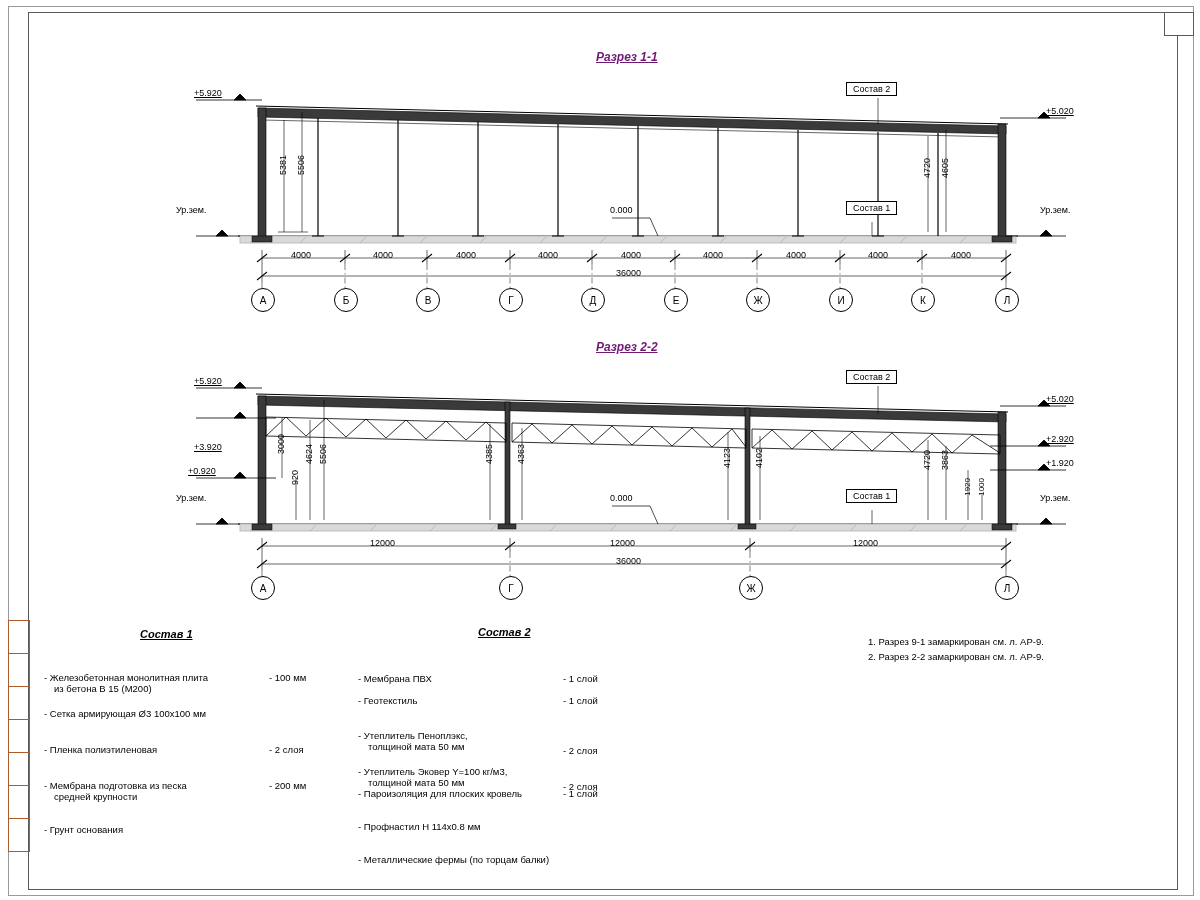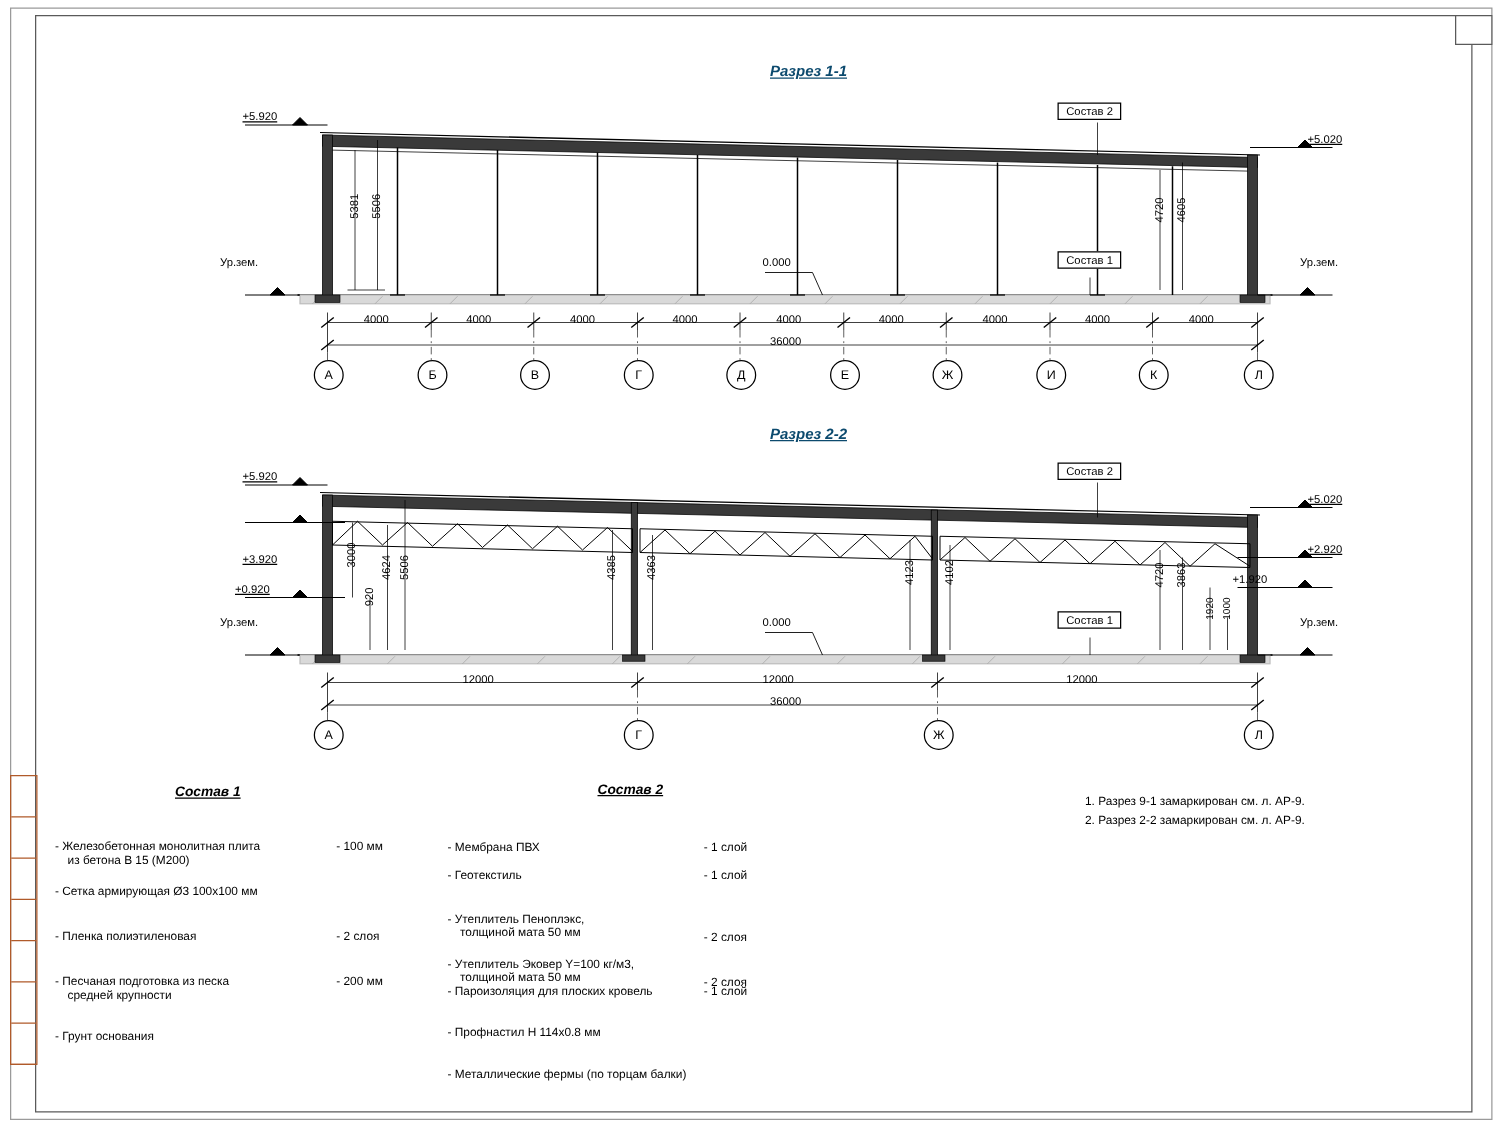--- a/index.html
+++ b/index.html
@@ -5,21 +5,21 @@
   html,body{margin:0;padding:0;background:#d8d8d8;}
   body{font-family:"Liberation Sans", sans-serif;}
   #sheet{position:relative;width:1200px;height:900px;background:#ffffff;overflow:hidden;}
   .frame-outer{position:absolute;left:8px;top:6px;width:1184px;height:888px;border:1px solid #9a9a9a;}
   .frame-inner{position:absolute;left:28px;top:12px;width:1148px;height:876px;border:1px solid #5a5a5a;}
   .frame-right{position:absolute;left:1164px;top:12px;width:28px;height:22px;border:1px solid #5a5a5a;background:#fff;}
   .stamp-col{position:absolute;left:8px;top:620px;width:20px;height:230px;border:1px solid #b05a2a;}
   .stamp-col div{border-bottom:1px solid #b05a2a;height:32px;}
   .lbl{position:absolute;font-size:9px;color:#000;white-space:nowrap;text-align:right;}
   .lbl.sm{font-size:8px;}
-  .title{position:absolute;font-size:12px;font-style:italic;font-weight:bold;text-decoration:underline;color:#0c4a6e;white-space:nowrap;margin-left:20px;}
+  .title{position:absolute;font-size:12px;font-style:italic;font-weight:bold;text-decoration:underline;color:#701a75;white-space:nowrap;}
   .sect-title{position:absolute;font-size:11px;font-style:italic;font-weight:bold;text-decoration:underline;color:#000;white-space:nowrap;}
   .vert{writing-mode:vertical-rl;transform:rotate(180deg);font-size:9px;}
   .axis-circle{position:absolute;width:22px;height:22px;border:1px solid #000;border-radius:50%;font-size:10px;display:flex;align-items:center;justify-content:center;background:#fff;}
   .notes{position:absolute;font-size:9.5px;color:#000;line-height:15px;white-space:nowrap;}
   .spec{position:absolute;font-size:9.5px;color:#000;}
   .spec .row{position:relative;height:auto;margin-bottom:11px;}
   .spec .txt{display:inline-block;}
   .spec .val{position:absolute;left:225px;top:0;}
   .spec2 .val{left:205px;}
   svg{position:absolute;left:0;top:0;}
@@ -329,21 +329,21 @@
 
   <div class="title" style="left:596px;top:340px;">Разрез 2-2</div>
 
   <div class="lbl" style="left:194px;top:376px;text-decoration:underline;">+5.920</div>
   <div class="lbl" style="left:194px;top:406px;text-decoration:underline;margin-top:36px;">+3.920</div>
   <div class="lbl" style="left:188px;top:466px;text-decoration:underline;">+0.920</div>
   <div class="lbl" style="left:176px;top:493px;">Ур.зем.</div>
 
   <div class="lbl" style="left:1046px;top:394px;text-decoration:underline;">+5.020</div>
   <div class="lbl" style="left:1046px;top:434px;text-decoration:underline;">+2.920</div>
-  <div class="lbl" style="left:986px;top:458px;">+1.920</div>
+  <div class="lbl" style="left:1046px;top:458px;">+1.920</div>
   <div class="lbl" style="left:1040px;top:493px;">Ур.зем.</div>
 
   <div class="lbl" style="left:610px;top:493px;">0.000</div>
 
   <div class="lbl vert" style="left:276px;top:434px;">3000</div>
   <div class="lbl vert" style="left:290px;top:470px;">920</div>
   <div class="lbl vert" style="left:304px;top:444px;">4624</div>
   <div class="lbl vert" style="left:318px;top:444px;">5506</div>
   <div class="lbl vert" style="left:484px;top:444px;">4385</div>
   <div class="lbl vert" style="left:516px;top:444px;">4363</div>
@@ -376,21 +376,21 @@
     </div>
     <div class="row" style="margin-top:14px;">
       <span class="txt">- Сетка армирующая Ø3 100х100 мм</span>
       <span class="val"></span>
     </div>
     <div class="row" style="margin-top:25px;">
       <span class="txt">- Пленка полиэтиленовая</span>
       <span class="val">- 2 слоя</span>
     </div>
     <div class="row" style="margin-top:25px;">
-      <span class="txt">- Песчаная подготовка из песка</span>
+      <span class="txt">- Мембрана подготовка из песка</span>
       <span class="val">- 200 мм</span>
       <div style="padding-left:10px;">средней крупности</div>
     </div>
     <div class="row" style="margin-top:22px;">
       <span class="txt">- Грунт основания</span>
       <span class="val"></span>
     </div>
   </div>
 
   <div class="sect-title" style="left:478px;top:626px;">Состав 2</div>

